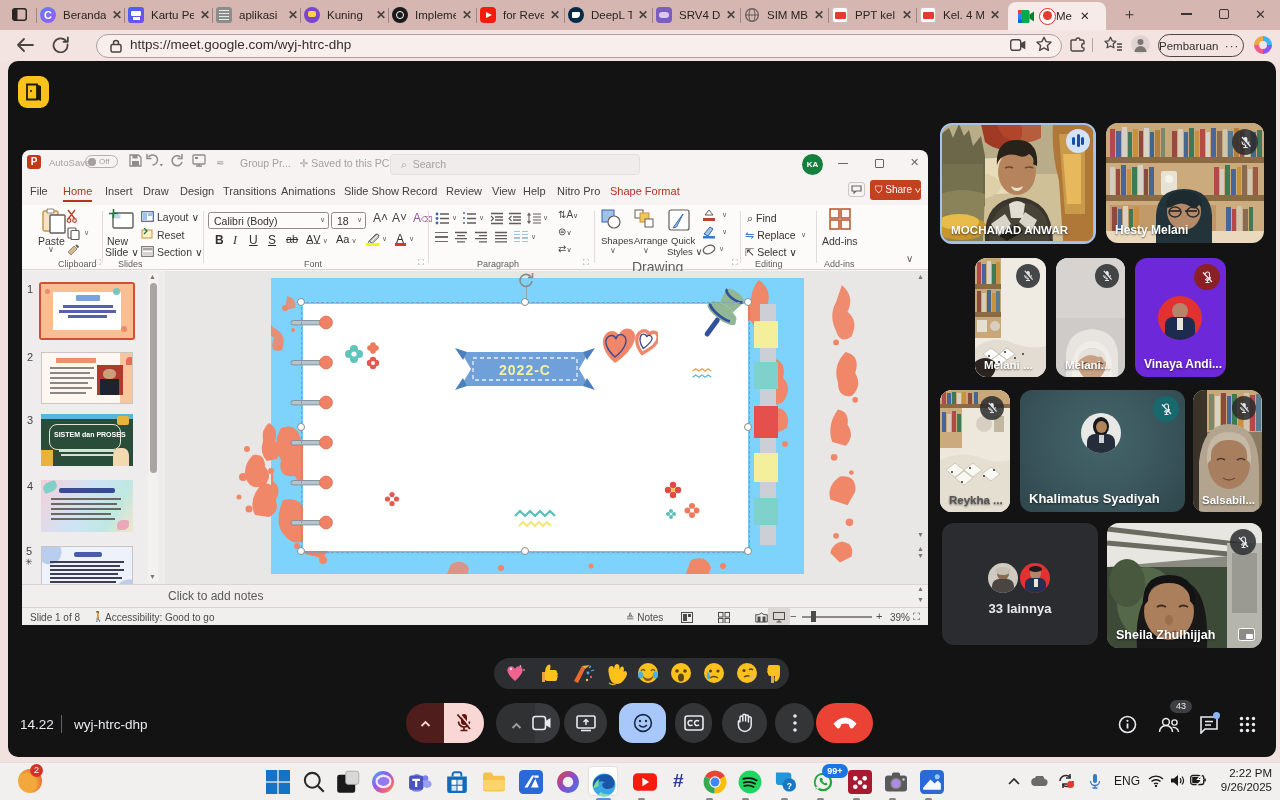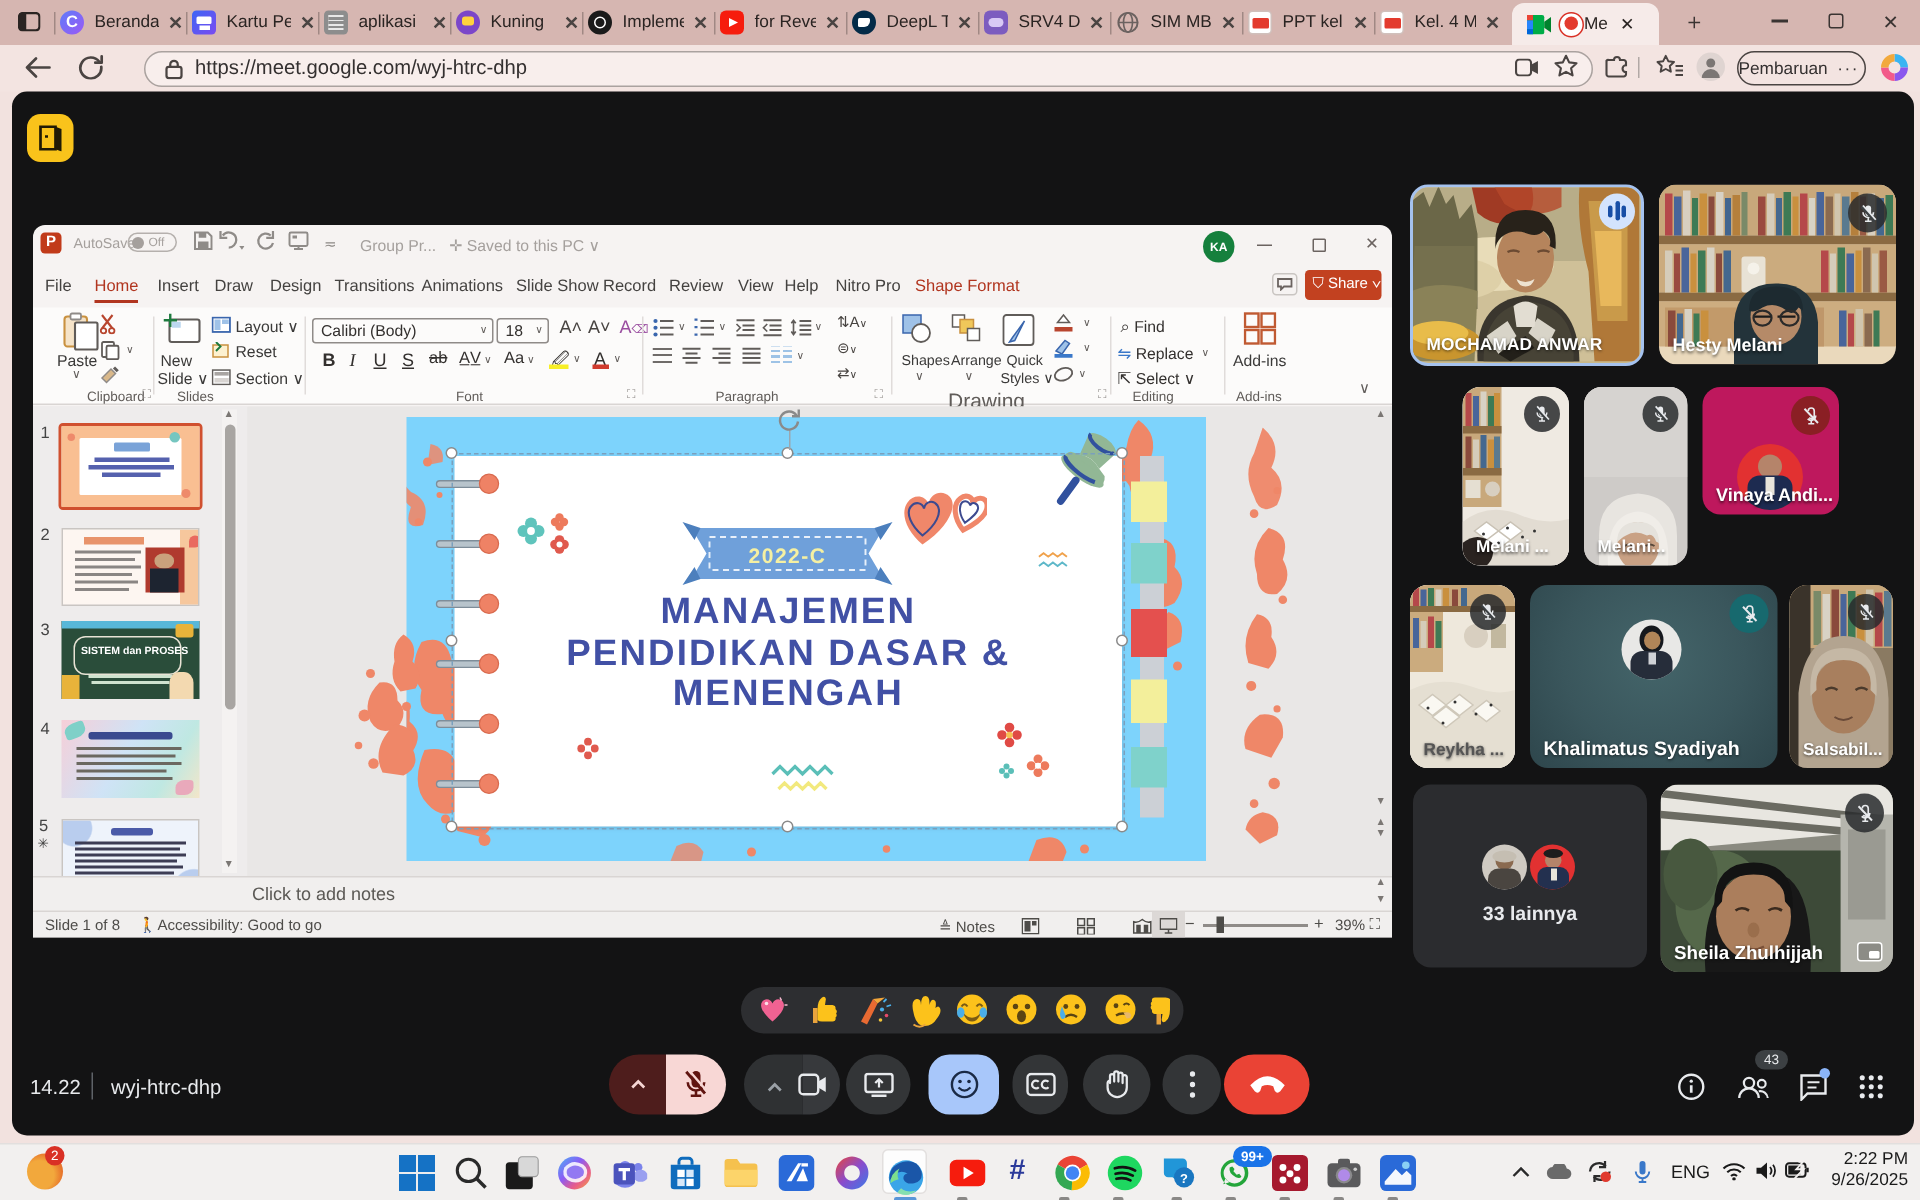--- a/index.html
+++ b/index.html
@@ -227,20 +227,23 @@
           <path d="M10.5 3 a5 5 0 1 0 1.5 5" fill="none" stroke="#8f8b88" stroke-width="1.5"></path>
           <path d="M12 0 V4.5 H7.5" fill="none" stroke="#8f8b88" stroke-width="1.5"></path>
         </svg>
       <svg class="abs" style="left:170px;top:4px" width="14" height="13" viewBox="0 0 14 13">
           <rect x="1" y="1" width="12" height="9" rx="1" fill="none" stroke="#8f8b88" stroke-width="1.3"></rect>
           <path d="M4 12 h6 M7 10 v2" stroke="#8f8b88" stroke-width="1.3"></path>
           <path d="M3 3 h3 v2 h-3 z" fill="#8f8b88"></path>
         </svg>
       <div class="abs" style="left:194px;top:7px;color:#8f8b88;font-size:10px">≂</div>
       <div class="abs" style="left:218px;top:7px;font-size:10.5px;color:#a5a09d">Group Pr...&nbsp;&nbsp;&nbsp;✛ Saved to this PC ∨</div>
+      <div class="abs" style="left:368px;top:4px;width:250px;height:21px;background:#efeceb;border-radius:4px;border:1px solid #e3dfdd">
+          <span style="position:absolute;left:10px;top:3px;color:#a5a09d;font-size:10.5px">⌕&nbsp;&nbsp;Search</span>
+        </div>
       <div class="abs" style="left:780px;top:4px;width:21px;height:21px;border-radius:50%;background:#15803d;color:#fff;font-size:8px;font-weight:bold;text-align:center;line-height:21px">KA</div>
       <div class="abs" style="left:816px;top:13px;width:10px;height:1.4px;background:#6b6360"></div>
       <div class="abs" style="left:853px;top:9px;width:9px;height:9px;border:1.4px solid #6b6360;border-radius:1px"></div>
       <div class="abs" style="left:888px;top:6px;font-size:11px;color:#6b6360">✕</div>
     </div>
     <div id="menubar" style="position:absolute;left:0;top:30px;width:906px;height:25px;font-size:11px;color:#444240">
       <div class="abs" style="left:8px;top:5px">File</div>
       <div class="abs" style="left:41px;top:5px;color:#b1351f;border-bottom:2.5px solid #b1351f;padding-bottom:3px">Home</div>
       <div class="abs" style="left:83px;top:5px">Insert</div>
       <div class="abs" style="left:121px;top:5px">Draw</div>
@@ -580,21 +583,20 @@
           </svg>
 
           <svg class="abs" style="left:176px;top:70px" width="156" height="42" viewBox="0 0 156 42">
             <path d="M14 4 H142 L132 21 L142 38 H14 L24 21 Z" fill="#6fa0da"></path>
             <path d="M14 4 L2 0 L10 12 Z M14 38 L2 42 L10 30 Z" fill="#4c7fbd" transform="translate(6,0)"></path>
             <path d="M142 4 L154 0 L146 12 Z M142 38 L154 42 L146 30 Z" fill="#4c7fbd" transform="translate(-6,0)"></path>
             <rect x="26" y="10" width="104" height="22" fill="none" stroke="#e8f0fa" stroke-width="1.3" stroke-dasharray="4 3"></rect>
             <text x="78" y="27" text-anchor="middle" font-family="Liberation Sans" font-size="14" font-weight="bold" fill="#f5f0a2" letter-spacing="1">2022-C</text>
           </svg>
 
-          <div class="abs" style="left:32px;top:116px;width:445px;text-align:center;font-weight:bold;color:#4150a5;font-size:24.5px;line-height:27.5px;letter-spacing:1.4px">MANAJEMEN<br>PENDIDIKAN DASAR &amp;<br>MENENGAH</div>
 
           <svg class="abs" style="left:72px;top:64px" width="44" height="36" viewBox="0 0 44 36">
             <g fill="#5fc4bc">
                 <circle cx="11" cy="7" r="4"></circle>
                 <circle cx="11" cy="17" r="4"></circle>
                 <circle cx="6" cy="12" r="4"></circle>
                 <circle cx="16" cy="12" r="4"></circle>
                 <circle cx="11" cy="12" r="2.6" fill="#fff"></circle>
               </g>
             <g fill="#ed7a5c">
@@ -938,21 +940,21 @@
           <svg width="12" height="12" viewBox="0 0 13 13">
             <rect x="4.6" y="1" width="3.8" height="7" rx="1.9" fill="#e8eaed"></rect>
             <path d="M3 5.5 a3.5 3.5 0 0 0 7 0 M6.5 9.5 V11.5 M4.3 11.5 h4.4" stroke="#e8eaed" stroke-width="1.1" fill="none"></path>
             <path d="M2.2 1.6 L10.8 11.2" stroke="#3c4043" stroke-width="2.2"></path>
             <path d="M3 1 L11.5 10.5" stroke="#e8eaed" stroke-width="1.2"></path>
           </svg>
         </div>
       <div class="tname" style="font-size:11.5px">Melani...</div>
     </div>
 
-    <div class="tile" style="left:1127px;top:197px;width:91px;height:85px;background:#be185d">
+    <div class="tile" style="left:1127px;top:197px;width:91px;height:119px;background:#6d28d9">
       <div class="abs" style="left:23px;top:38px;width:44px;height:44px;border-radius:50%;background:#e23131;overflow:hidden">
           <div class="abs" style="left:14px;top:7px;width:16px;height:16px;border-radius:50%;background:#b5846a"></div>
           <div class="abs" style="left:7px;top:21px;width:30px;height:23px;border-radius:8px 8px 0 0;background:#1d2b50"></div>
           <div class="abs" style="left:19px;top:22px;width:6px;height:12px;background:#e8e4da"></div>
         </div>
       <div class="micoff" style="background:#8a1f24">
           <svg width="13" height="13" viewBox="0 0 13 13">
             <path d="M4.5 3 a2 2 0 0 1 4 0 v3 a2 2 0 0 1 -3.4 1.4 M9.5 6 a3.2 3.2 0 0 1 -5.4 2.3 M6.5 9.5 V11.5 M4.5 11.5 h4" stroke="#e8eaed" stroke-width="1.1" fill="none"></path>
             <path d="M2 1.5 L11 11" stroke="#e8eaed" stroke-width="1.3"></path>
           </svg>

